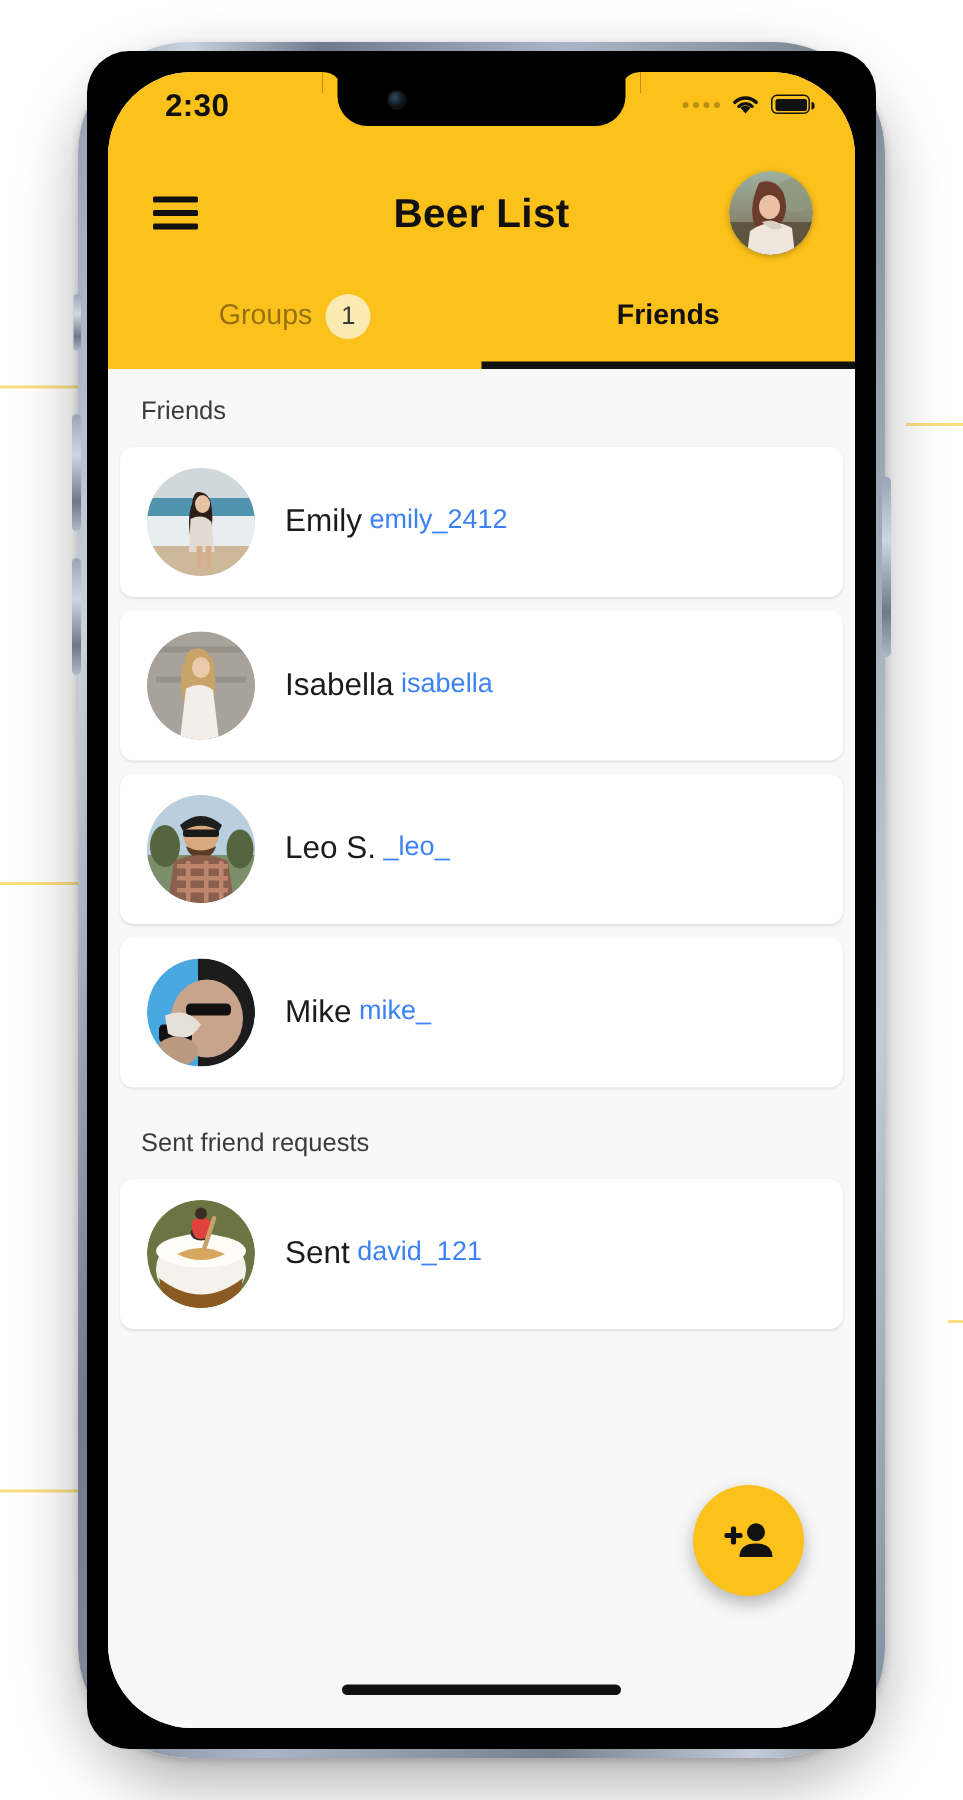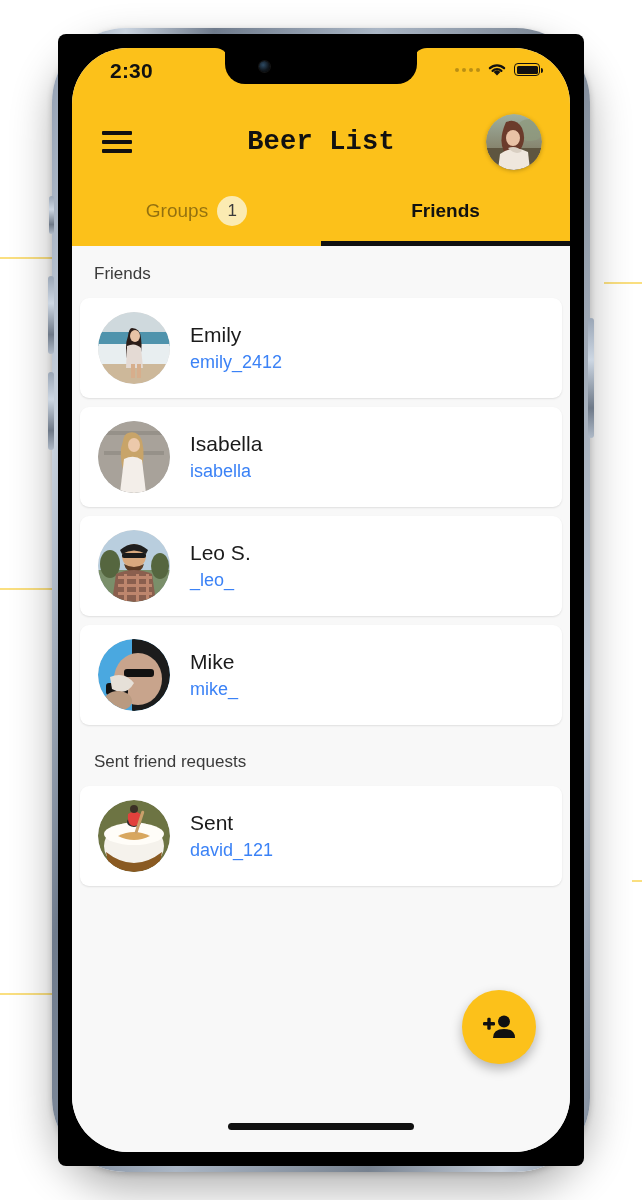--- a/index.html
+++ b/index.html
@@ -37,21 +37,21 @@
     height: 1144px;
     border-radius: 74px;
     background: linear-gradient(100deg,#8e9bae 0%, #c9d3df 10%, #6f7b8c 22%, #aab6c5 44%, #76818f 70%, #c3ccd8 88%, #7e8a9a 100%);
     box-shadow: 0 18px 42px rgba(0,0,0,.30), 0 2px 6px rgba(0,0,0,.18);
     padding: 0;
     box-sizing: border-box;
   }
   .phone-bezel {
     position: absolute;
     left: 6px; top: 6px; right: 6px; bottom: 6px;
-    border-radius: 8px;
+    border-radius: 28px;
     background: #000;
   }
   .screen {
     position: absolute;
     left: 14px; top: 14px; right: 14px; bottom: 14px;
     border-radius: 56px;
     background: #f7f7f7;
     overflow: hidden;
   }
 
@@ -167,21 +167,20 @@
   }
   .hamburger i { display:block; height: 4px; background: #111; border-radius: 1px; }
   .appbar-title {
     font-size: 27px;
     font-weight: bold;
     color: #111;
     letter-spacing: .2px;
     position: absolute;
     left: 50%;
     transform: translateX(-50%);
-    font-family: Liberation Mono, monospace;
   }
   .appbar-avatar {
     width: 56px; height: 56px; border-radius: 50%;
     overflow: hidden;
     box-shadow: 0 1px 4px rgba(0,0,0,.25);
     flex: none;
   }
 
   
   .tabs {
@@ -249,21 +248,21 @@
   }
   .card-avatar {
     width: 72px; height: 72px;
     border-radius: 50%;
     overflow: hidden;
     flex: none;
     margin-right: 20px;
     background: #ddd;
   }
   .card-avatar svg { display:block; width:100%; height:100%; }
-  .card-text { display: flex; flex-direction: column; gap: 5px; }
+  .card-text { display: flex; flex-direction: row; gap: 5px; }
   .card-name { font-size: 21px; color: #1b1b1b; }
   .card-handle { font-size: 18px; color: #3b82f6; }
 
   
   .fab {
     position: absolute;
     right: 34px;
     bottom: 88px;
     width: 74px; height: 74px;
     border-radius: 50%;

